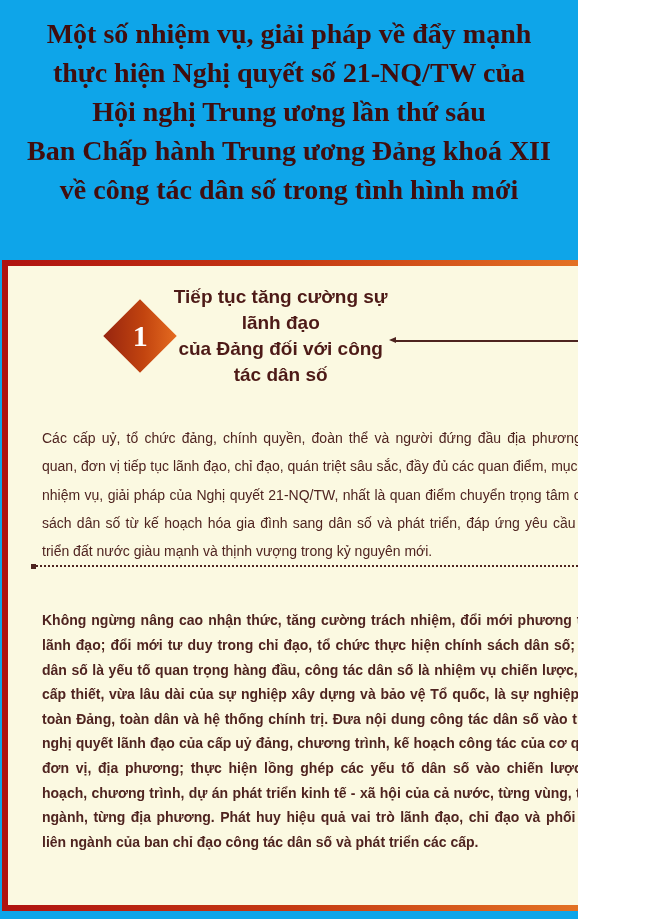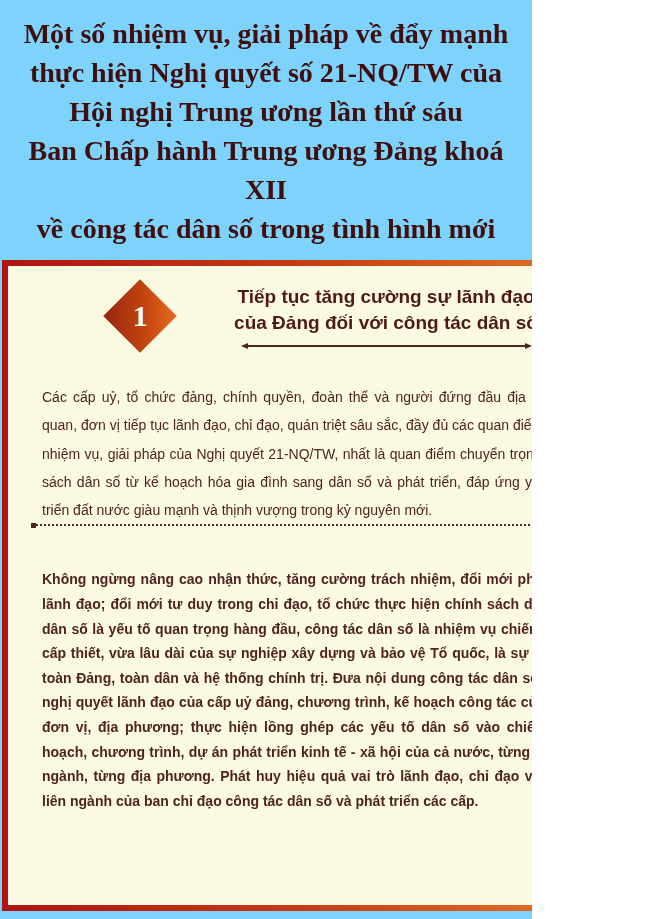--- a/index.html
+++ b/index.html
@@ -2,23 +2,23 @@
 <html><head>
 <meta charset="utf-8">
 <style>
   html, body {
     margin: 0;
     padding: 0;
     background: #ffffff;
   }
   .page {
     position: relative;
-    width: 532px;
+    width: 578px;
     height: 919px;
-    background: #7dd3fc;
+    background: #0ea5e9;
     overflow: hidden;
   }
   .title {
     margin: 14px 8px 0;
     text-align: center;
     font-family: "Liberation Serif", serif;
     font-weight: bold;
     font-size: 28px;
     line-height: 39px;
     color: #400e0e;
@@ -56,21 +56,20 @@
     font-family: "Liberation Serif", serif;
     font-weight: bold;
     font-size: 30px;
     line-height: 1;
     color: #ffffff;
   }
   .heading-wrap {
     flex: 1;
     min-width: 0;
     display: flex;
-    flex-direction: column;
     align-items: center;
     padding-right: 36px;
   }
   .heading {
     font-family: "Liberation Sans", sans-serif;
     font-weight: bold;
     font-size: 19px;
     line-height: 26px;
     text-align: center;
     color: #4d1a17;

